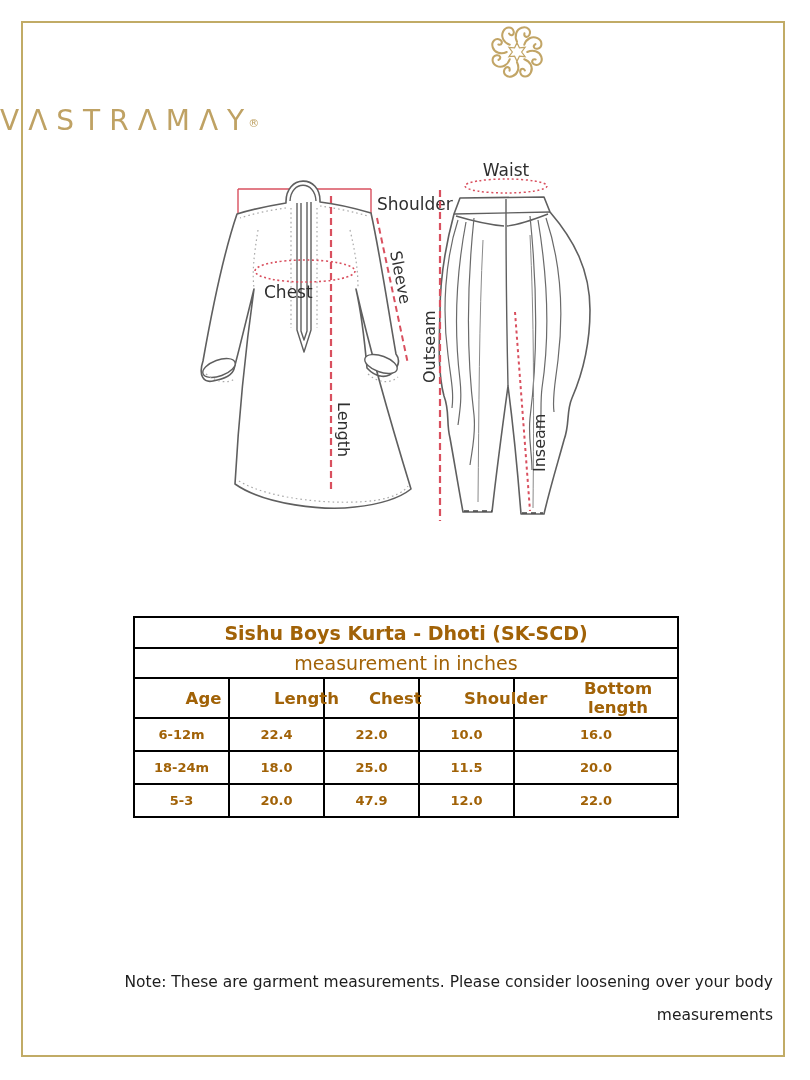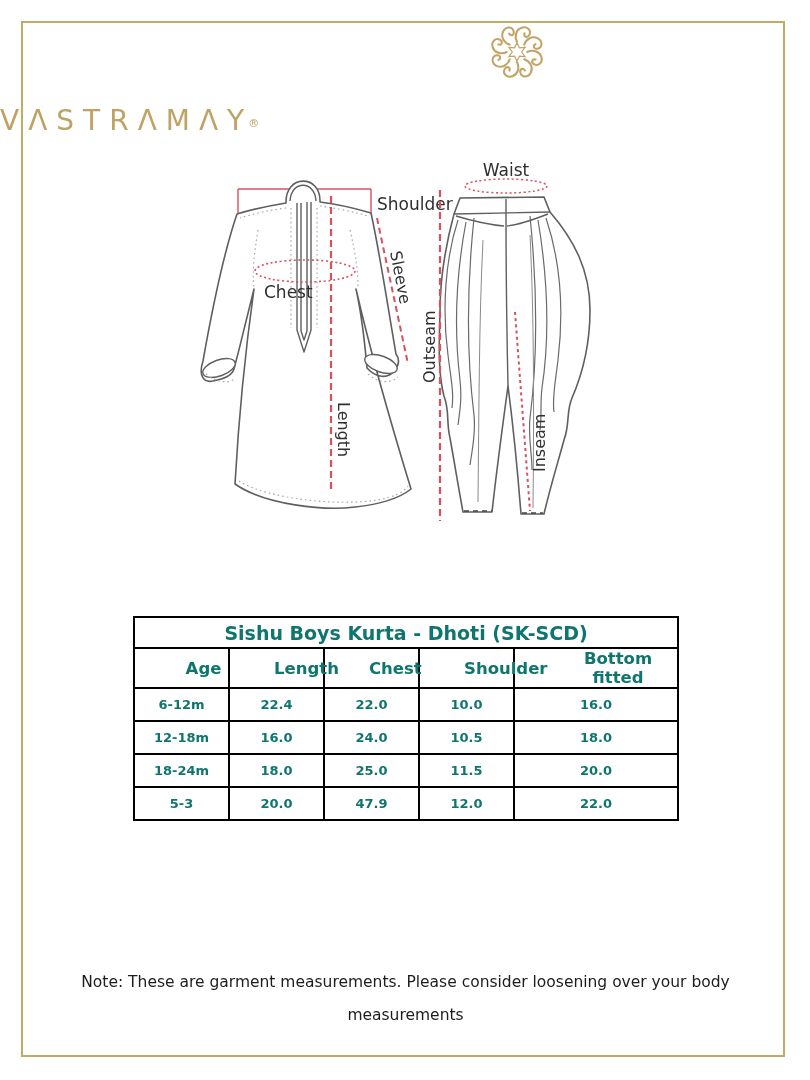--- a/index.html
+++ b/index.html
@@ -20,29 +20,29 @@
   }
   .emblem{position:absolute;left:489px;top:24px;width:56px;height:56px;}
   .diagram{position:absolute;left:140px;top:140px;width:550px;height:435px;}
   .diagram text{font-family:"DejaVu Sans","Liberation Sans",sans-serif;fill:#2f2f2f;}
   table.size-chart{
     position:absolute;left:133px;top:616px;width:544px;
     border-collapse:collapse;table-layout:fixed;
   }
   table.size-chart td{
     border:2px solid #000;text-align:center;vertical-align:middle;
-    padding:0;color:#0f766e;
+    padding:0;color:#a16207;
   }
   tr.t-title td{height:29px;font-size:19px;font-weight:bold;}
   tr.t-sub td{height:28px;font-size:19px;font-weight:400;}
   tr.t-head td{height:32px;font-size:16.5px;font-weight:bold;padding-left:44px;}
   tr.t-row td{height:31px;font-size:13px;font-weight:bold;}
   .note{
     position:absolute;left:38px;right:37px;top:966px;
-    font-size:15.5px;line-height:33px;color:#1d1d1d;text-align:center;
+    font-size:15.5px;line-height:33px;color:#1d1d1d;text-align:right;
   }
 </style>
 </head>
 <body>
 
 <div class="gold-frame"></div>
 
 <div class="brand">
   <span>VΛSTRΛMΛY</span><span class="brand-reg">®</span>
 </div>
@@ -177,42 +177,38 @@
     <col style="width:95px">
       <col style="width:95px">
       <col style="width:95px">
       <col style="width:95px">
       <col style="width:164px">
   </colgroup>
   <tbody>
       <tr class="t-title">
     <td colspan="5">Sishu Boys Kurta - Dhoti (SK-SCD)</td>
   </tr>
+  <tr class="t-sub">
+    <td colspan="5">measurement in inches</td>
+  </tr>
   <tr class="t-head">
     <td>Age</td>
     <td>Length</td>
     <td>Chest</td>
     <td>Shoulder</td>
-    <td>Bottom fitted</td>
+    <td>Bottom length</td>
   </tr>
   <tr class="t-row">
     <td>6-12m</td>
     <td>22.4</td>
     <td>22.0</td>
     <td>10.0</td>
     <td>16.0</td>
   </tr>
   <tr class="t-row">
-    <td>12-18m</td>
-    <td>16.0</td>
-    <td>24.0</td>
-    <td>10.5</td>
-    <td>18.0</td>
-  </tr>
-  <tr class="t-row">
     <td>18-24m</td>
     <td>18.0</td>
     <td>25.0</td>
     <td>11.5</td>
     <td>20.0</td>
   </tr>
   <tr class="t-row">
     <td>5-3</td>
     <td>20.0</td>
     <td>47.9</td>

